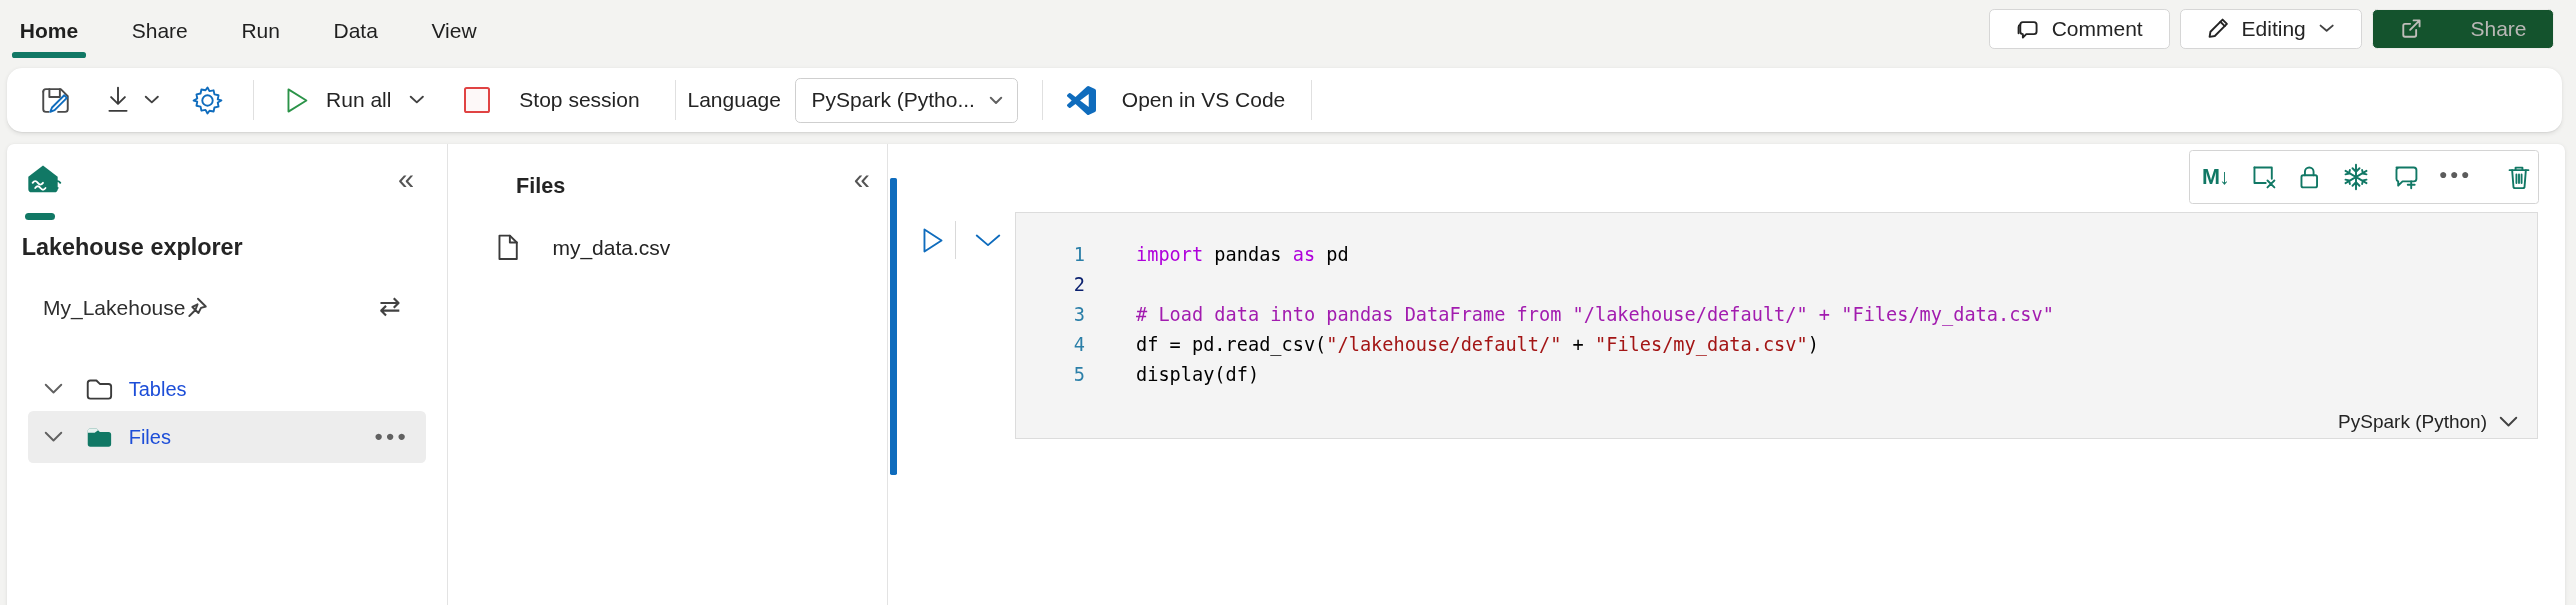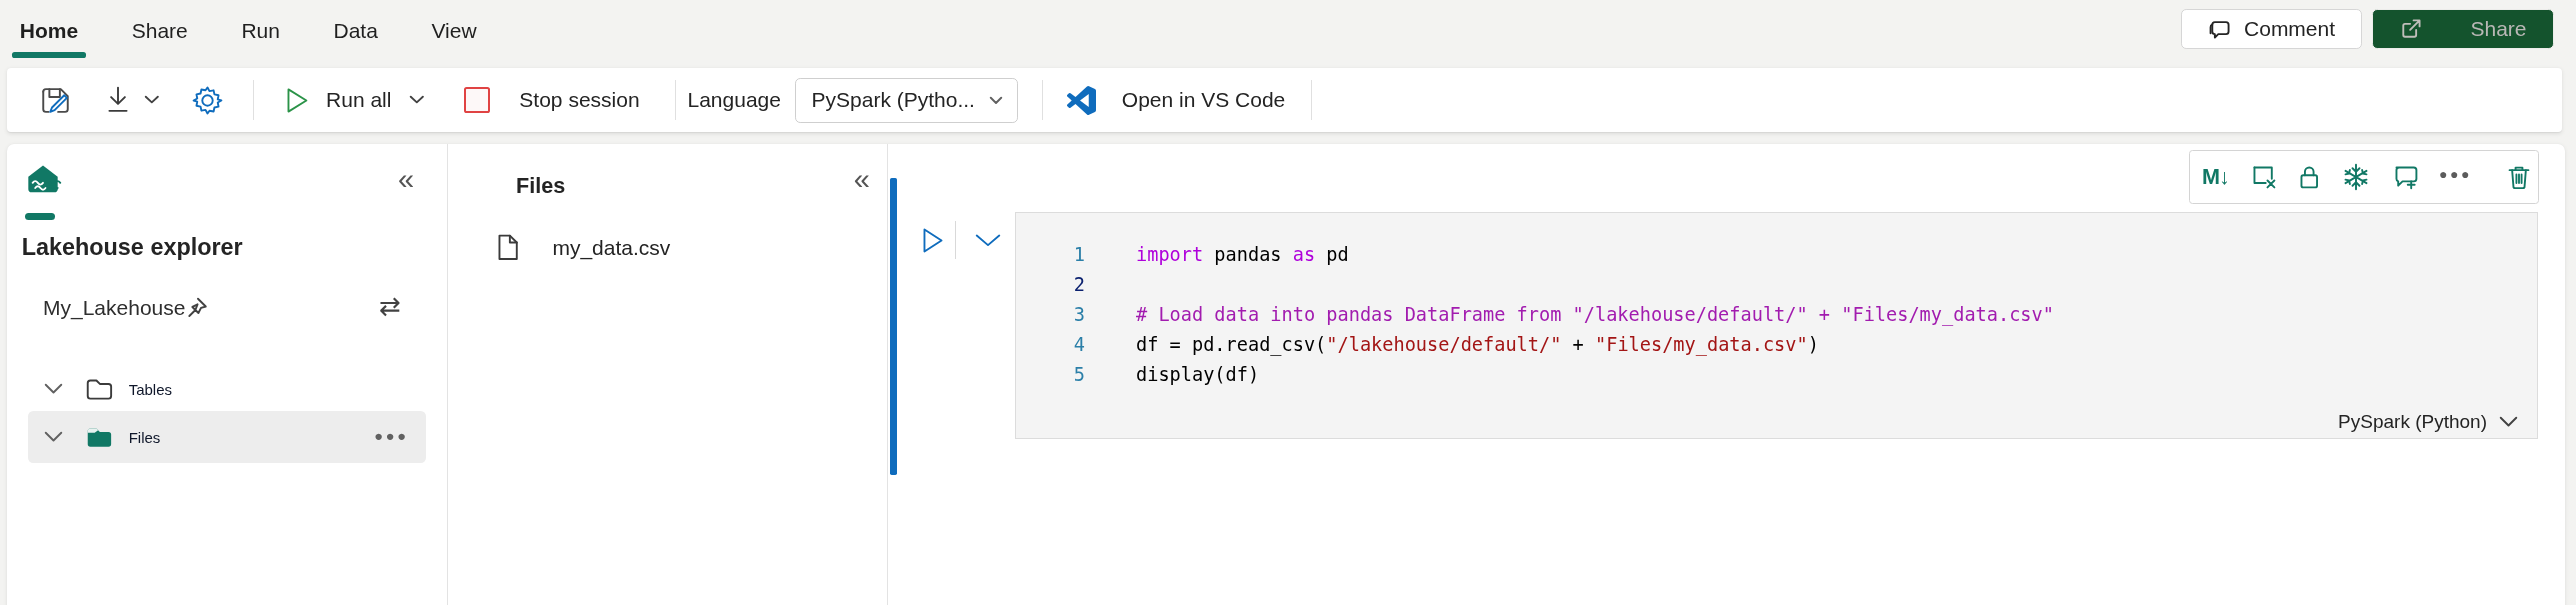--- a/index.html
+++ b/index.html
@@ -36,21 +36,21 @@
   .tb-btn {
     height:40px; display:flex; align-items:center; gap:12px; padding:0 26px;
     background:#fff; border:0.9px solid #d6d6d6; border-radius:5.2px;
     font-size:21px; color:#242424; font-family:inherit; cursor:pointer;
   }
   .tb-btn.disabled { background:#14532d; border-color:#ececea; color:#b9b7b5; cursor:default;gap:47px; }
 
   
   .ribbon {
     position:absolute; left:7px; top:68px; width:2555px; height:64px;
-    border-radius:4px; display:flex; align-items:center;
+    border-radius:15px; display:flex; align-items:center;
   }
   .rb-gap { margin-left:31px; }
   .rb-label { font-size:21px; color:#242424; }
   .rb-divider { width:0.9px; height:40px; background:#e0e0e0; margin-left:29px; }
   .rb-item { display:flex; align-items:center; cursor:pointer; }
   .stop-square { width:26px; height:26px; border:2.6px solid #e04343; border-radius:2.6px; background:#fdf8f8; }
   .lang-select {
     margin-left:14px; width:223px; height:45px; border:0.9px solid #cfcfcf; border-radius:5.2px;
     display:flex; align-items:center; justify-content:space-between;
     padding:0 14px 0 15.6px; font-size:21px; color:#242424; background:#fff; cursor:pointer;
@@ -69,21 +69,21 @@
   .explorer-title { position:absolute; left:14.7px; top:90px; font-size:23.4px; font-weight:600; color:#242424; }
   .lh-row { position:absolute; left:36px; top:152px; display:flex; align-items:center; }
   .lh-name { font-size:21px; color:#2e2e2e; }
   .swap-glyph { position:absolute; left:372px; top:147px; font-size:26px; color:#424242; cursor:pointer; }
   .tree-row {
     position:absolute; left:21px; width:398px; height:50px; border-radius:5.2px;
     display:flex; align-items:center; padding-left:15.6px; cursor:pointer;
   }
   .tree-row.selected { background:#ededed; }
   .tree-row .t-folder { margin-left:22.5px; }
-  .tree-row .t-label { margin-left:15.6px; font-size:15px; color:#0f172a; }
+  .tree-row .t-label { margin-left:15.6px; font-size:20px; color:#1d4ed8; }
   .row-more { position:absolute; right:17.3px; top:50%; transform:translateY(-58%); font-size:14.7px; letter-spacing:2.6px; color:#616161; }
 
   
   .filespane { position:absolute; left:441px; top:0; width:441px; bottom:0; }
   .fp-title { position:absolute; left:68px; top:29px; font-size:21.6px; font-weight:700; color:#242424; }
   .fp-row { position:absolute; left:0; top:81px; width:100%; height:45px; display:flex; align-items:center; padding-left:48px; cursor:pointer; }
   .fp-name { margin-left:33px; font-size:21px; color:#242424; }
 
   
   .canvas { position:absolute; left:881px; right:0; top:0; bottom:0; }
@@ -142,20 +142,34 @@
       <button class="tb-btn">
         <span>
           <svg width="24" height="24" viewBox="0 0 28 28">
             <path class="stk" stroke="#242424" d="M8 6 h13 a3 3 0 0 1 3 3 v8 a3 3 0 0 1 -3 3 h-9 l-4 4 v-4 a3 3 0 0 1 -3 -3 v-8 a3 3 0 0 1 3 -3 z"></path>
             <path class="stk" stroke="#242424" d="M5 9 a3 3 0 0 0 -2 3 v7"></path>
           </svg>
         </span>
         <span>Comment</span>
       </button>
 
+      <button class="tb-btn">
+        <span>
+          <svg width="22.5" height="22.5" viewBox="0 0 26 26">
+            <path class="stk" stroke="#242424" d="M18 3 l5 5 L9 22 l-6 1 1-6 z"></path>
+            <path class="stk" stroke="#242424" d="M15.5 5.5 l5 5"></path>
+          </svg>
+        </span>
+        <span>Editing</span>
+        <span>
+          <svg width="17.3" height="10.4" viewBox="0 0 20 12">
+              <polyline class="stk" stroke="#424242" points="3,3 10,9 17,3"></polyline>
+            </svg>
+        </span>
+      </button>
 
       <button class="tb-btn disabled">
         <span>
           <svg width="24" height="24" viewBox="0 0 28 28">
             <path class="stk" stroke="#c0beba" d="M13 8 h-6 a2 2 0 0 0 -2 2 v11 a2 2 0 0 0 2 2 h11 a2 2 0 0 0 2 -2 v-6"></path>
             <path class="stk" stroke="#c0beba" d="M17 4 h7 v7 M24 4 L13 15"></path>
           </svg>
         </span>
         <span>Share</span>
       </button>

